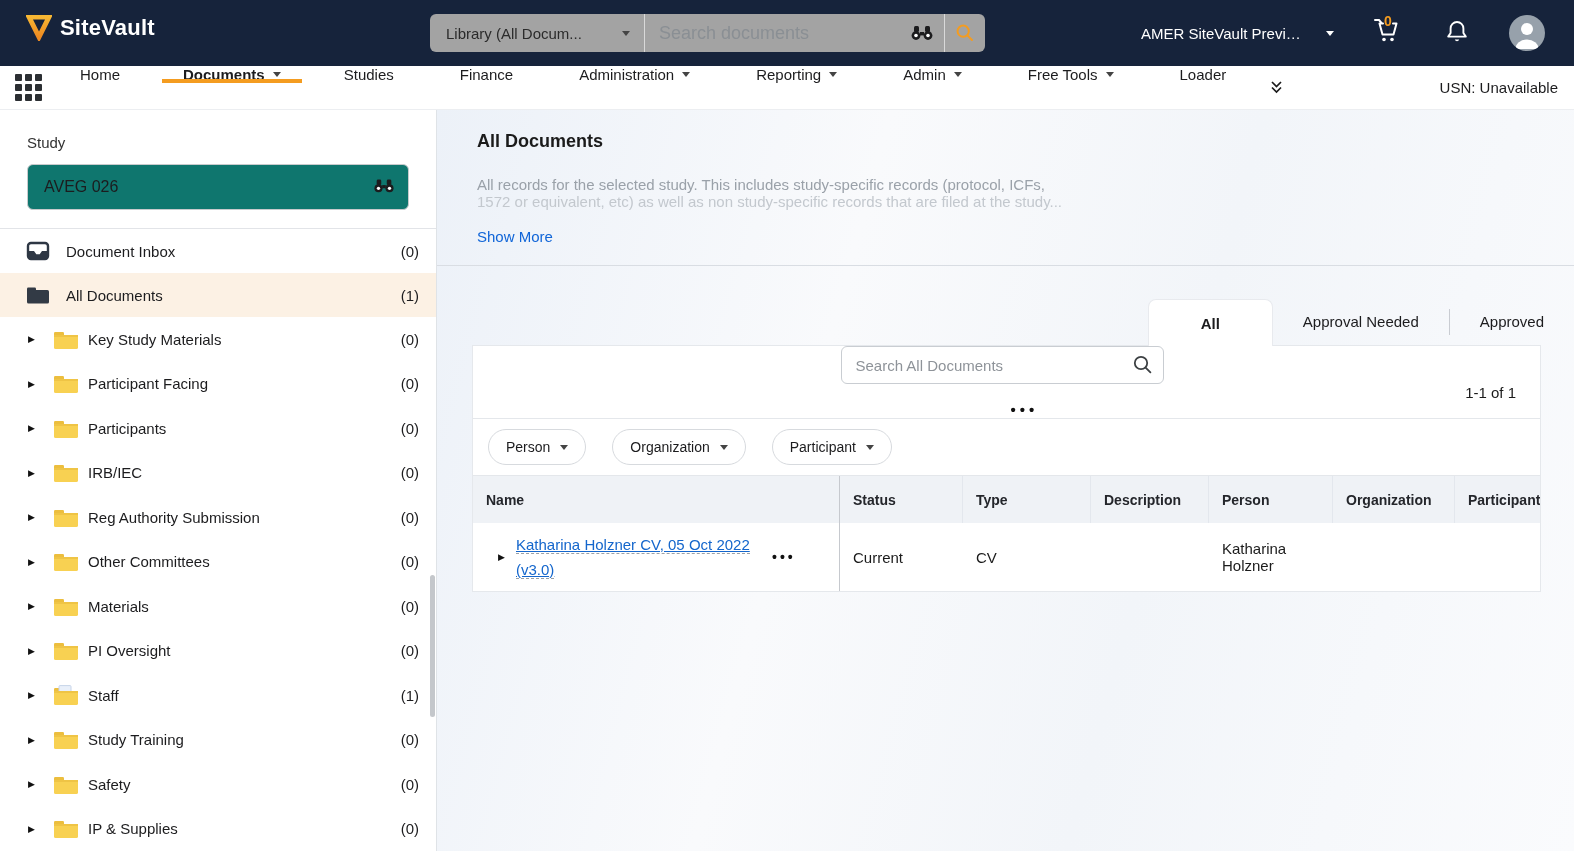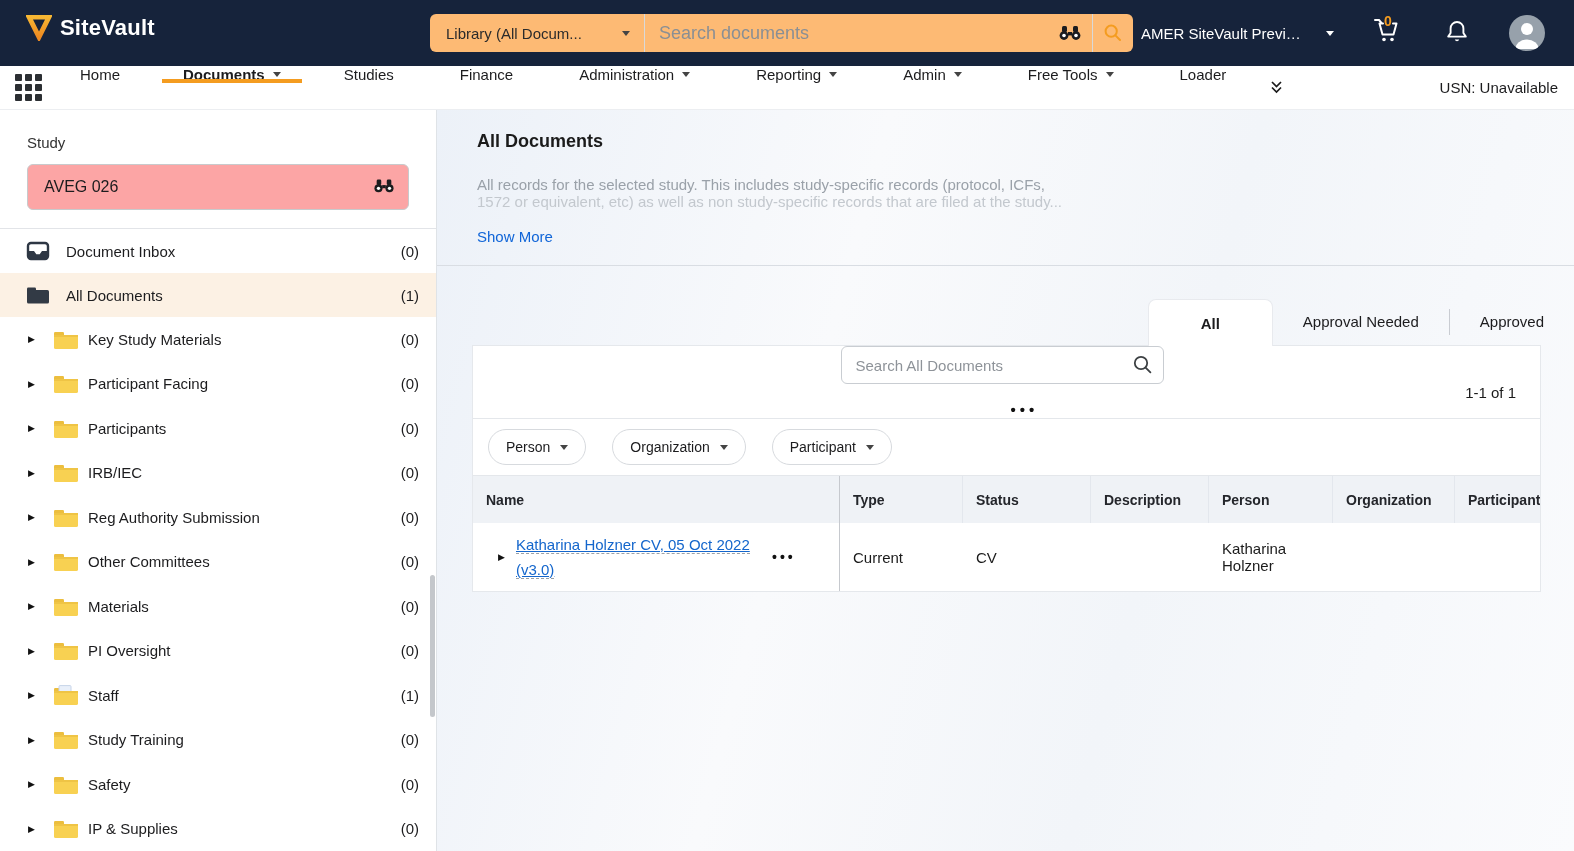--- a/index.html
+++ b/index.html
@@ -4,22 +4,22 @@
 <style>
   * { margin:0; padding:0; box-sizing:border-box; }
   html,body { width:1574px; height:851px; overflow:hidden;
     font-family:"Liberation Sans", sans-serif; background:#fff; color:#1c1c1e; }
 
   
   .topbar { position:relative; height:66px; background:#16233B; }
   .brand { position:absolute; left:26px; top:15px; display:flex; align-items:center; gap:8px; }
   .brand-text { color:#fff; font-size:22px; font-weight:bold; letter-spacing:.2px; }
 
-  .search-group { position:absolute; left:430px; top:14px; width:703px; height:38px;
-    background:#fdba74; border-radius:6px; display:flex; align-items:center; }
+  .search-group { position:absolute; left:430px; top:14px; width:555px; height:38px;
+    background:#a3a3a3; border-radius:6px; display:flex; align-items:center; }
   .library-seg { width:215px; height:100%; display:flex; align-items:center;
     justify-content:space-between; padding:0 14px 0 16px; border-right:1px solid #d9d9d9;
     cursor:pointer; }
   .library-seg span { font-size:15px; color:#2b2b2b; white-space:nowrap; }
   .caret { width:0; height:0; border-left:4.5px solid transparent; border-right:4.5px solid transparent;
     border-top:5.5px solid #444; display:inline-block; }
   .caret.white { border-top-color:#fff; }
   .search-seg { flex:1; display:flex; align-items:center; height:100%; }
   .search-seg input { flex:1; border:none; outline:none; font-size:18px; padding:0 8px 0 14px;
     color:#2b2b2b; font-family:inherit; background:transparent; }
@@ -58,21 +58,21 @@
   .page { display:flex; height:741px; }
   .sidebar { position:relative; width:437px; background:#fff; border-right:1px solid #dfe3e7;
     flex:none; }
   .main { flex:1; background:linear-gradient(105deg,#ecf1f8 0%,#f9fafc 34%,#f2f5f9 62%,#fafbfd 100%); }
 
   
   .study-block { padding:24px 27px 18px 27px; }
   .study-label { font-size:15px; color:#333; margin-bottom:13px; }
   .study-input-wrap { position:relative; }
   .study-input-wrap input { width:100%; height:46px; border:1px solid #c8cacc; border-radius:6px;
-    font-size:16px; color:#1c1c1e; padding:0 46px 0 16px; outline:none; font-family:inherit; background:#fca5a5; }
+    font-size:16px; color:#1c1c1e; padding:0 46px 0 16px; outline:none; font-family:inherit; background:#0f766e; }
   .study-binoc { position:absolute; right:14px; top:14px; cursor:pointer; }
   .side-divider { height:1px; background:#e2e4e8; }
 
   .side-row { height:44px; display:flex; align-items:center; padding:0 17px 0 25px;
     cursor:pointer; font-size:15px; }
   .side-row .row-icon { width:26px; display:flex; justify-content:center; margin-right:15px; }
   .side-row .row-label { flex:1; color:#1c1c1e; }
   .side-row .row-count { color:#1c1c1e; }
   .side-row.active { background:#FCF1E4; }
 
@@ -509,22 +509,22 @@
             <i class="caret"></i>
           </button>
           <button class="pill">
             <span>Participant</span>
             <i class="caret"></i>
           </button>
         </div>
 
       <div class="tbl-head" id="tbl-head">
           <div class="th">Name</div>
+          <div class="th">Status</div>
           <div class="th">Type</div>
-          <div class="th">Status</div>
           <div class="th">Description</div>
           <div class="th">Person</div>
           <div class="th">Organization</div>
           <div class="th">Participant</div>
         </div>
       <div id="tbl-body">
           <div class="tbl-row">
             <div class="td name-cell">
               <span class="tree-caret">▶</span>
               <a class="doc-link"><span>Katharina Holzner CV, 05 Oct 2022 (v3.0)</span></a>

